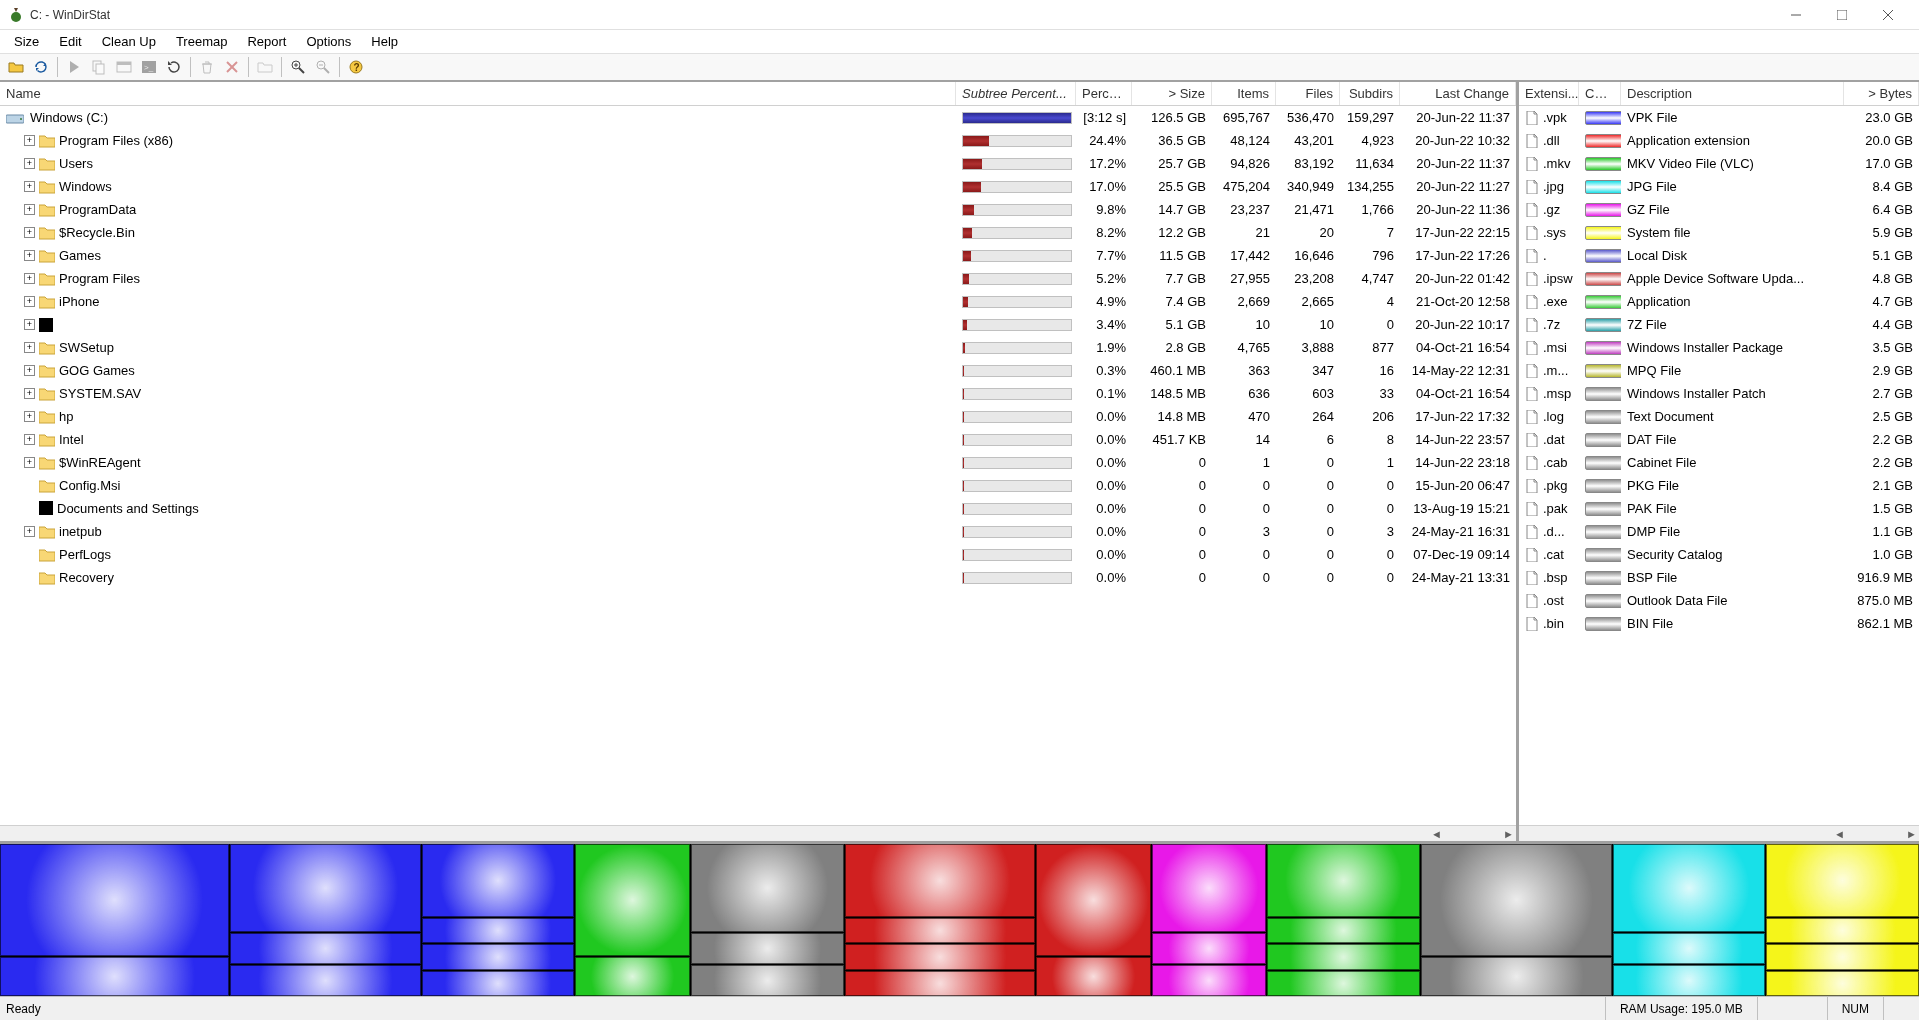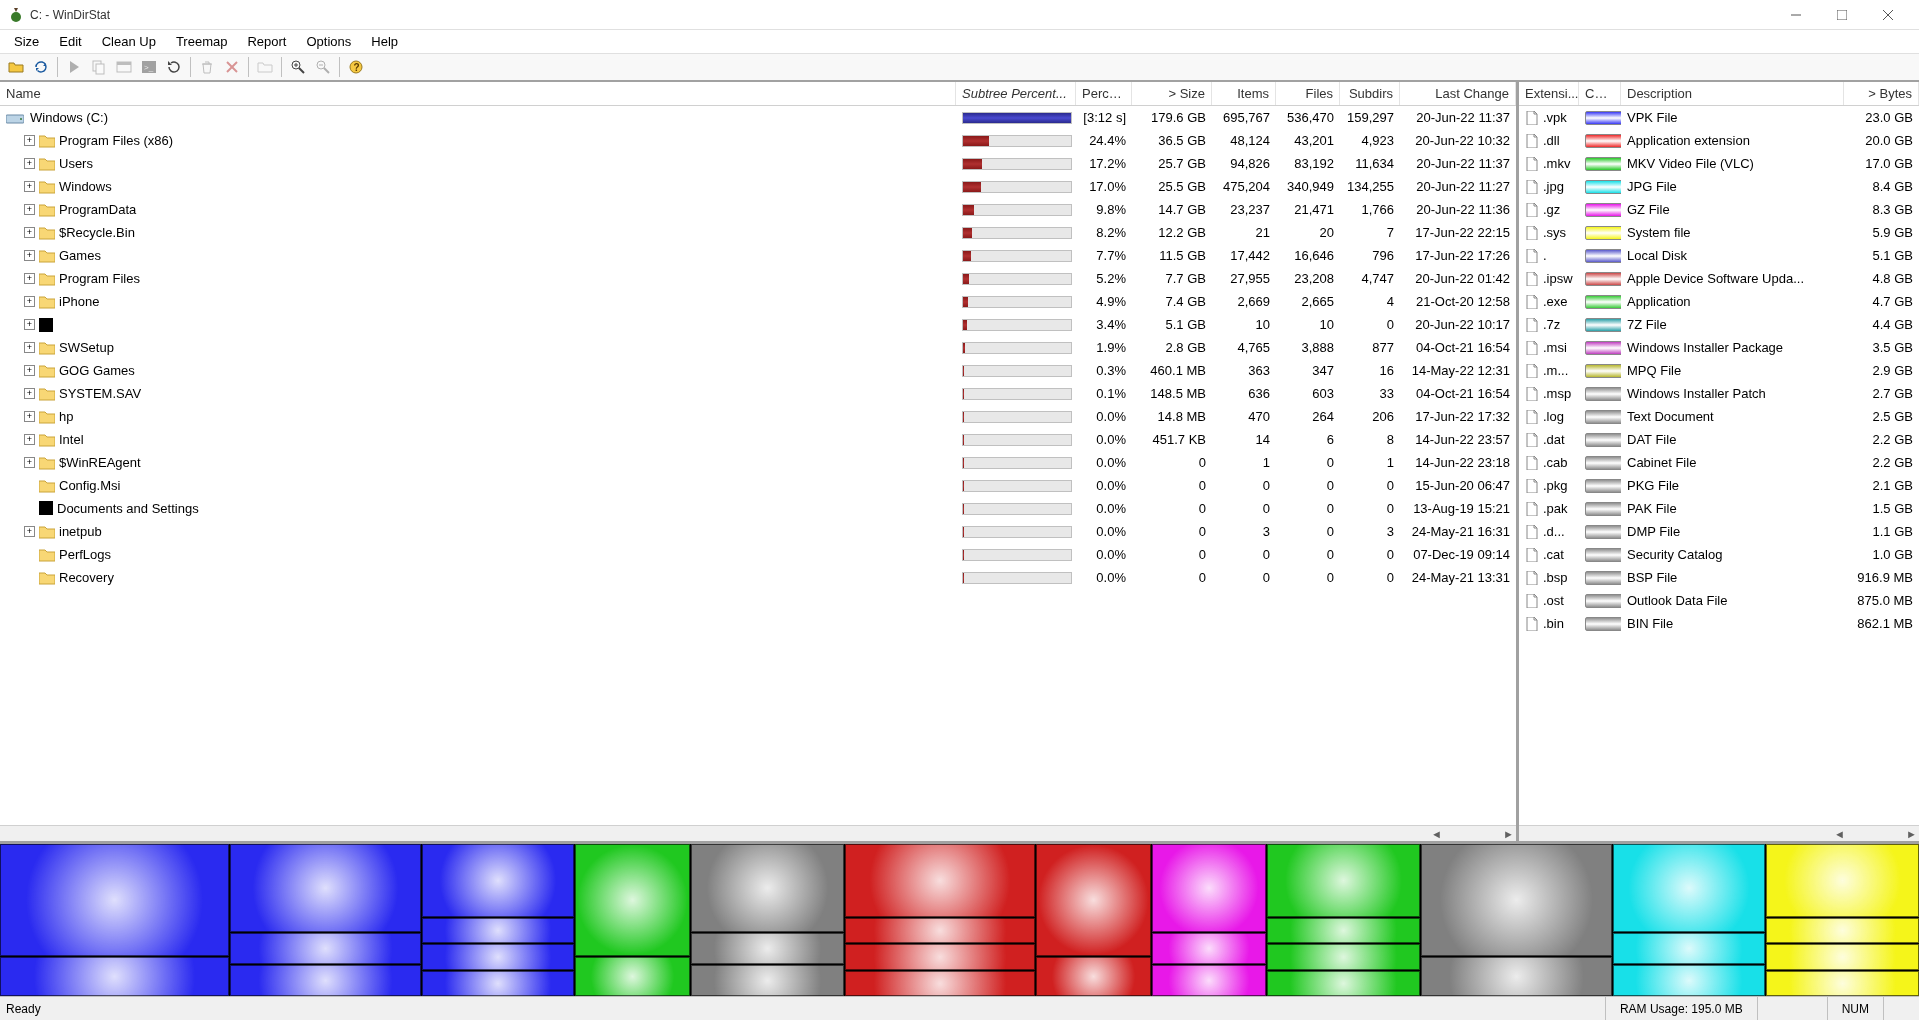--- a/index.html
+++ b/index.html
@@ -231,21 +231,21 @@
                   <circle cx="15" cy="8" r="1" fill="#3a7a3a"></circle>
                 </svg>
                 <span>Windows (C:)</span>
               </div>
               <div class="td l-bar">
                 <div class="barcell root">
                   <div class="fill" style="width:100%"></div>
                 </div>
               </div>
               <div class="td l-perc">[3:12 s]</div>
-              <div class="td l-size">179.6 GB</div>
+              <div class="td l-size">126.5 GB</div>
               <div class="td l-items">695,767</div>
               <div class="td l-files">536,470</div>
               <div class="td l-subdirs">159,297</div>
               <div class="td l-last">20-Jun-22  11:37</div>
             </div>
             <div class="tr">
               <div class="td l-name">
                 <span class="indent1" style="display:flex;align-items:center">
                   <span class="expander">+</span>
                   <svg class="foldericon" viewBox="0 0 16 14">
@@ -755,21 +755,21 @@
                 <svg class="exticon" viewBox="0 0 14 14">
                   <path d="M2 0h7l3 3v11H2z" fill="#fff" stroke="#888"></path>
                   <path d="M9 0v3h3" fill="none" stroke="#888"></path>
                 </svg>
                 <span>.gz</span>
               </div>
               <div class="td r-col">
                 <div class="colorbox" style="background:linear-gradient(to bottom,#e818e8,#fff 50%,#e818e8)"></div>
               </div>
               <div class="td r-desc">GZ File</div>
-              <div class="td r-bytes">8.3 GB</div>
+              <div class="td r-bytes">6.4 GB</div>
             </div>
             <div class="tr">
               <div class="td r-ext">
                 <svg class="exticon" viewBox="0 0 14 14">
                   <path d="M2 0h7l3 3v11H2z" fill="#fff" stroke="#888"></path>
                   <path d="M9 0v3h3" fill="none" stroke="#888"></path>
                 </svg>
                 <span>.sys</span>
               </div>
               <div class="td r-col">

